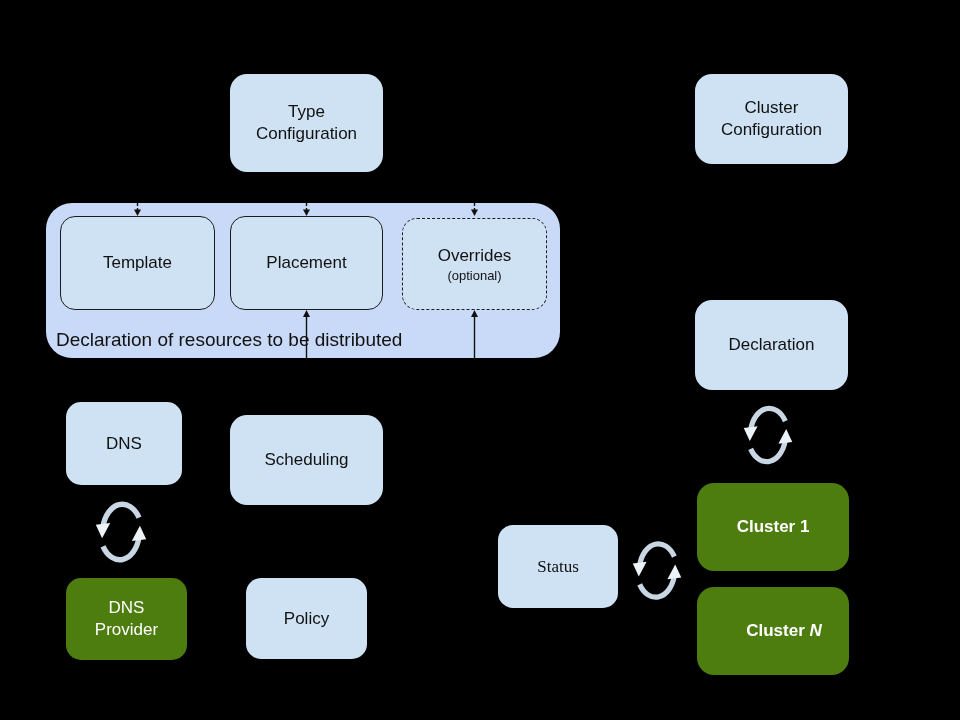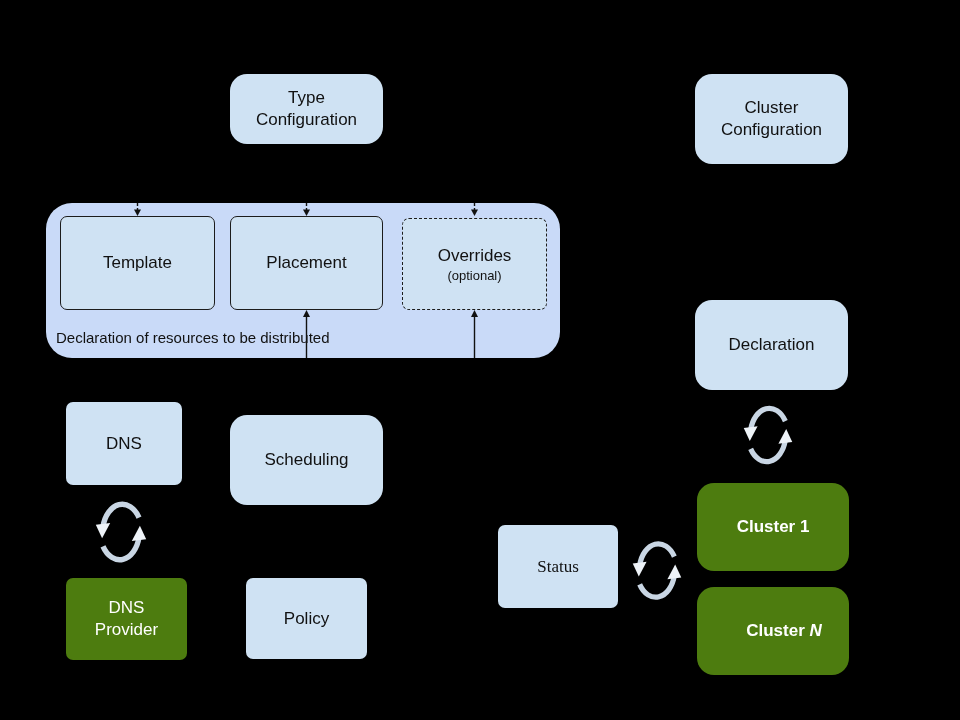--- a/index.html
+++ b/index.html
@@ -21,21 +21,21 @@
     position: absolute;
     display: flex;
     flex-direction: column;
     align-items: center;
     justify-content: center;
     text-align: center;
     background: #cfe2f3;
     color: #111111;
     font-size: 17px;
     line-height: 22px;
-    border-radius: 7px;
+    border-radius: 15px;
     box-sizing: border-box;
   }
   .box.soft { border-radius: 17px; }
   .box.bordered { border: 1px solid #1c1c1c; }
   .box.dashdot { border: 1.6px dashed #1c1c1c; }
   .box.blue {
     background: #4d7c0f;
     color: #ffffff;
   }
   .box.bold { font-weight: bold; }
@@ -47,41 +47,41 @@
   .group-container {
     position: absolute;
     left: 46px; top: 203px;
     width: 514px; height: 155px;
     background: #c9daf8;
     border-radius: 26px;
   }
   .group-caption {
     position: absolute;
     left: 56px; top: 329px;
-    font-size: 15px;
+    font-size: 19px;
     color: #111111;
     white-space: nowrap;
   }
   .arrows-overlay {
     position: absolute;
     left: 46px; top: 203px;
     width: 514px; height: 155px;
     pointer-events: none;
   }
   .sync {
     position: absolute;
     pointer-events: none;
   }
 </style>
 </head>
 <body>
 
 <div id="canvas">
 
-  <div class="box soft" style="left:230px; top:74px; width:153px; height:70px;">
+  <div class="box soft" style="left:230px; top:74px; width:153px; height:98px;">
     <span>Type</span>
     <span>Configuration</span>
   </div>
 
   <div class="box soft" style="left:695px; top:74px; width:153px; height:90px;">
     <span>Cluster</span>
     <span>Configuration</span>
   </div>
 
   <div class="group-container"></div>

